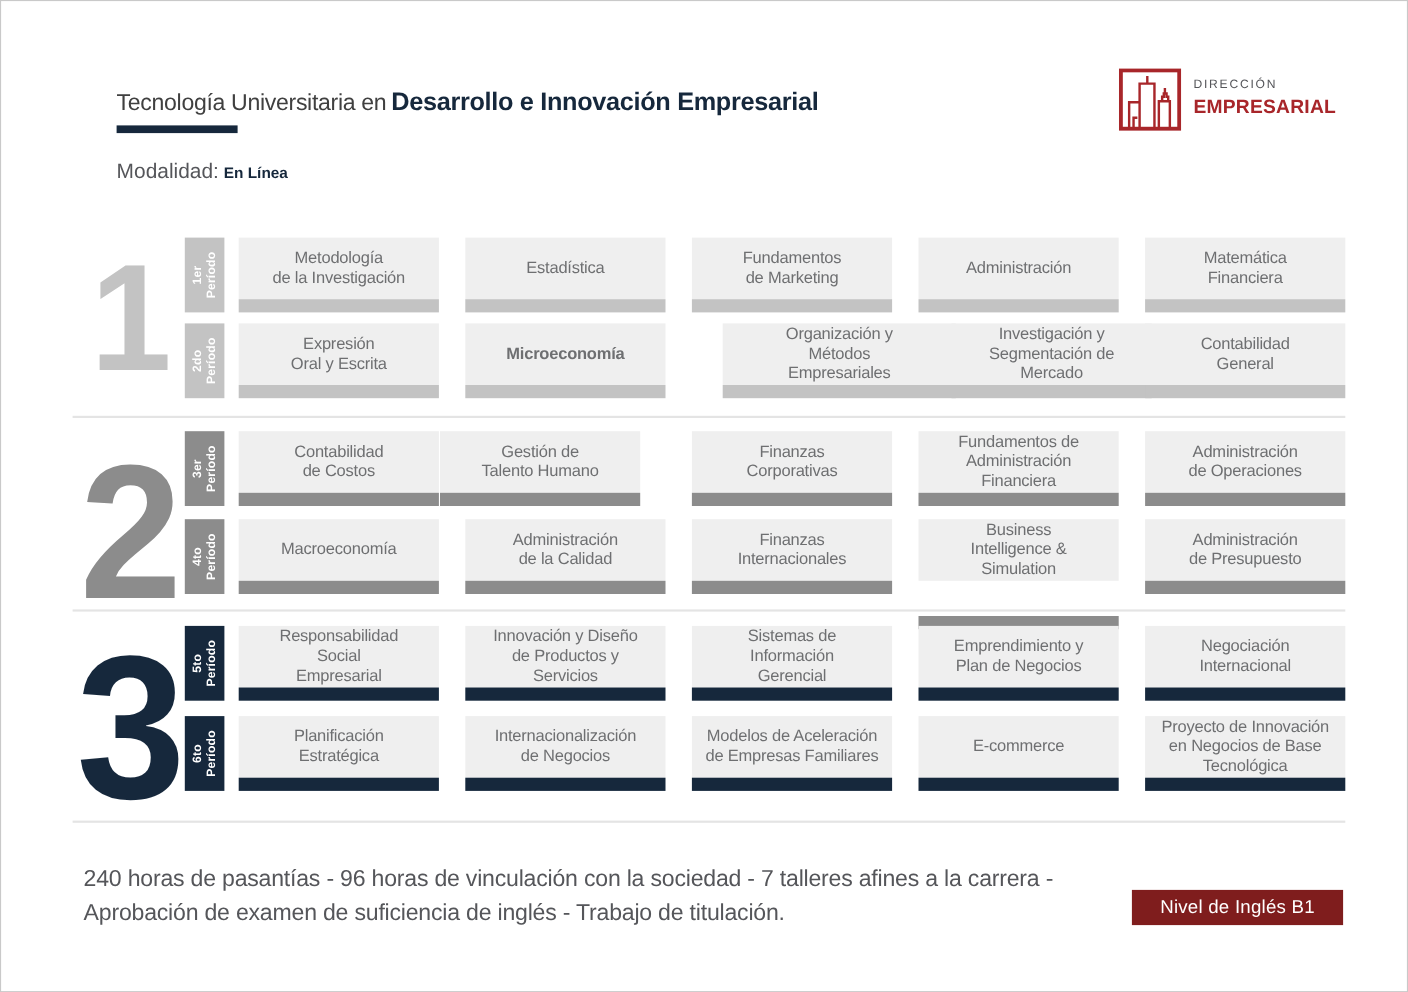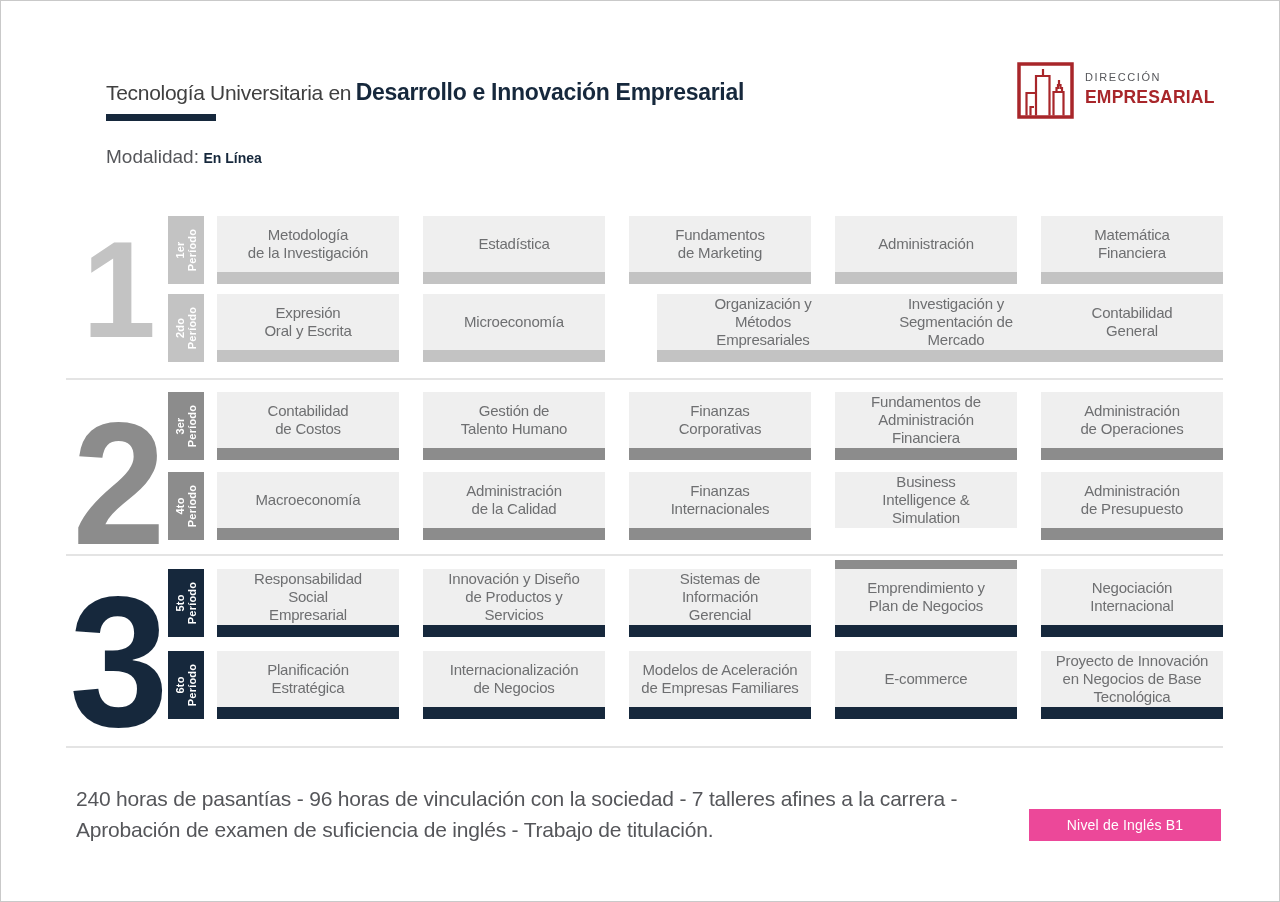--- a/index.html
+++ b/index.html
@@ -34,22 +34,22 @@
   .card-body{
     flex:0 0 56px;background:#efefef;display:flex;align-items:center;justify-content:center;
     text-align:center;color:#6e6f71;font-size:15px;line-height:18px;
     white-space:pre-line;letter-spacing:-0.2px;
   }
   .card-bar{flex:0 0 12px;}
   .divider{position:absolute;left:65px;width:1157px;height:2px;background:#e4e4e4;}
   
   .footer-text{position:absolute;left:75px;top:782px;font-size:21px;line-height:31px;color:#55565a;letter-spacing:-0.2px;}
   .badge{
-    position:absolute;left:1028px;top:808px;width:192px;height:32px;background:#ec4899;
-    color:#ffffff;display:flex;align-items:center;justify-content:center;font-size:14px;letter-spacing:0.2px;
+    position:absolute;left:1028px;top:808px;width:192px;height:32px;background:#7f1d1d;
+    color:#ffffff;display:flex;align-items:center;justify-content:center;font-size:17px;letter-spacing:0.2px;
   }
 </style>
 </head>
 <body>
 
 <div class="page">
 
   <div class="title">
     <span class="t-light">Tecnología Universitaria en</span>
     <span class="t-bold">Desarrollo e Innovación Empresarial</span>
@@ -108,21 +108,21 @@
       </div>
       <div class="period-label" style="left: 167px; top: 293px; width: 36px; height: 68px; background: rgb(195, 195, 195);">
         <span>2do
 Período</span>
       </div>
       <div class="course-card" style="left: 216px; top: 293px; width: 182px; height: 68px; border-radius: 23px;">
         <div class="card-body">Expresión
 Oral y Escrita</div>
         <div class="card-bar" style="background: rgb(195, 195, 195);"></div>
       </div>
-      <div class="course-card" style="left: 422px; top: 293px; width: 182px; height: 68px;">
+      <div class="course-card" style="left: 422px; top: 293px; width: 182px; height: 68px; font-weight: bold;">
         <div class="card-body">Microeconomía</div>
         <div class="card-bar" style="background: rgb(195, 195, 195);"></div>
       </div>
       <div class="course-card" style="left: 628px; top: 293px; width: 212px; height: 68px; margin-left: 28px;">
         <div class="card-body">Organización y
 Métodos
 Empresariales</div>
         <div class="card-bar" style="background: rgb(195, 195, 195);"></div>
       </div>
       <div class="course-card" style="left: 834px; top: 293px; width: 182px; height: 68px; margin-left: 30px;">
@@ -139,21 +139,21 @@
       <div class="big-number" style="left: 50px; top: 409px; width: 136px; height: 148px; color: rgb(140, 140, 140); font-size: 174px;">2</div>
       <div class="period-label" style="left: 167px; top: 391px; width: 36px; height: 68px; background: rgb(140, 140, 140);">
         <span>3er
 Período</span>
       </div>
       <div class="course-card" style="left: 216px; top: 391px; width: 182px; height: 68px;">
         <div class="card-body">Contabilidad
 de Costos</div>
         <div class="card-bar" style="background: rgb(140, 140, 140);"></div>
       </div>
-      <div class="course-card" style="left: 422px; top: 391px; width: 182px; height: 68px;">
+      <div class="course-card" style="left: 399px; top: 391px; width: 182px; height: 68px;">
         <div class="card-body">Gestión de
 Talento Humano</div>
         <div class="card-bar" style="background: rgb(140, 140, 140);"></div>
       </div>
       <div class="course-card" style="left: 628px; top: 391px; width: 182px; height: 68px;">
         <div class="card-body">Finanzas
 Corporativas</div>
         <div class="card-bar" style="background: rgb(140, 140, 140);"></div>
       </div>
       <div class="course-card" style="left: 834px; top: 391px; width: 182px; height: 68px;">

